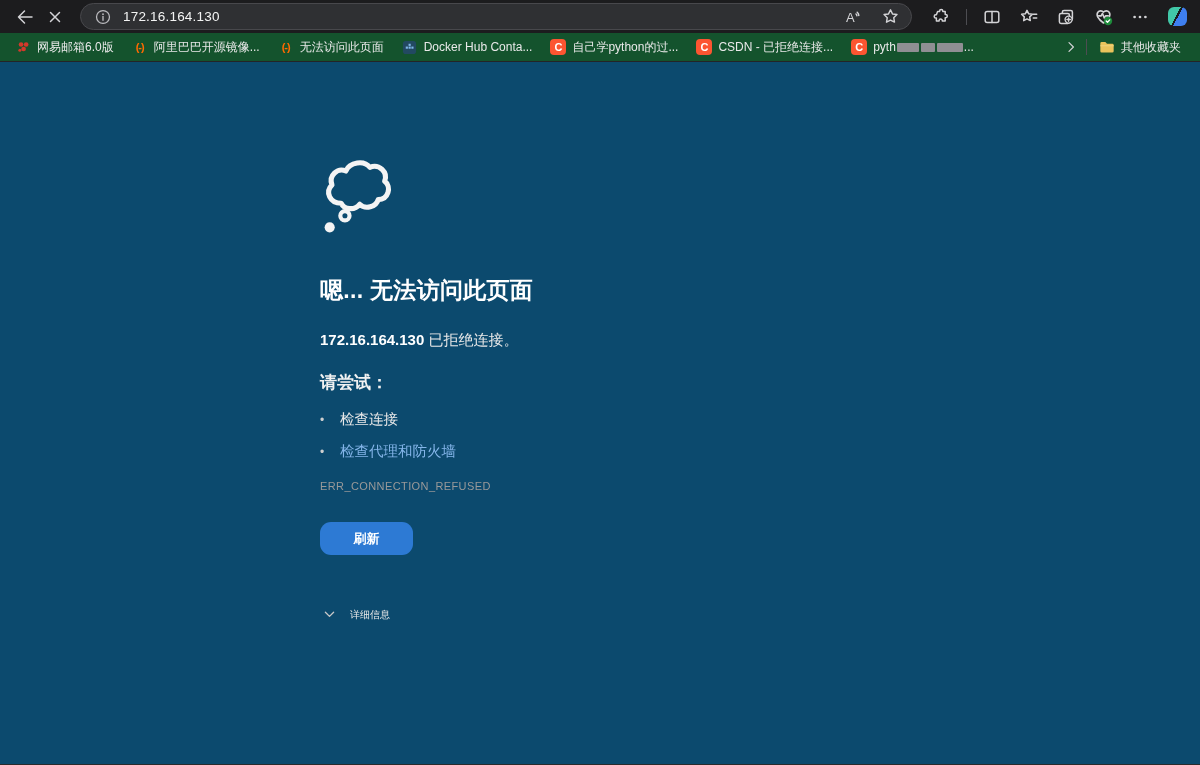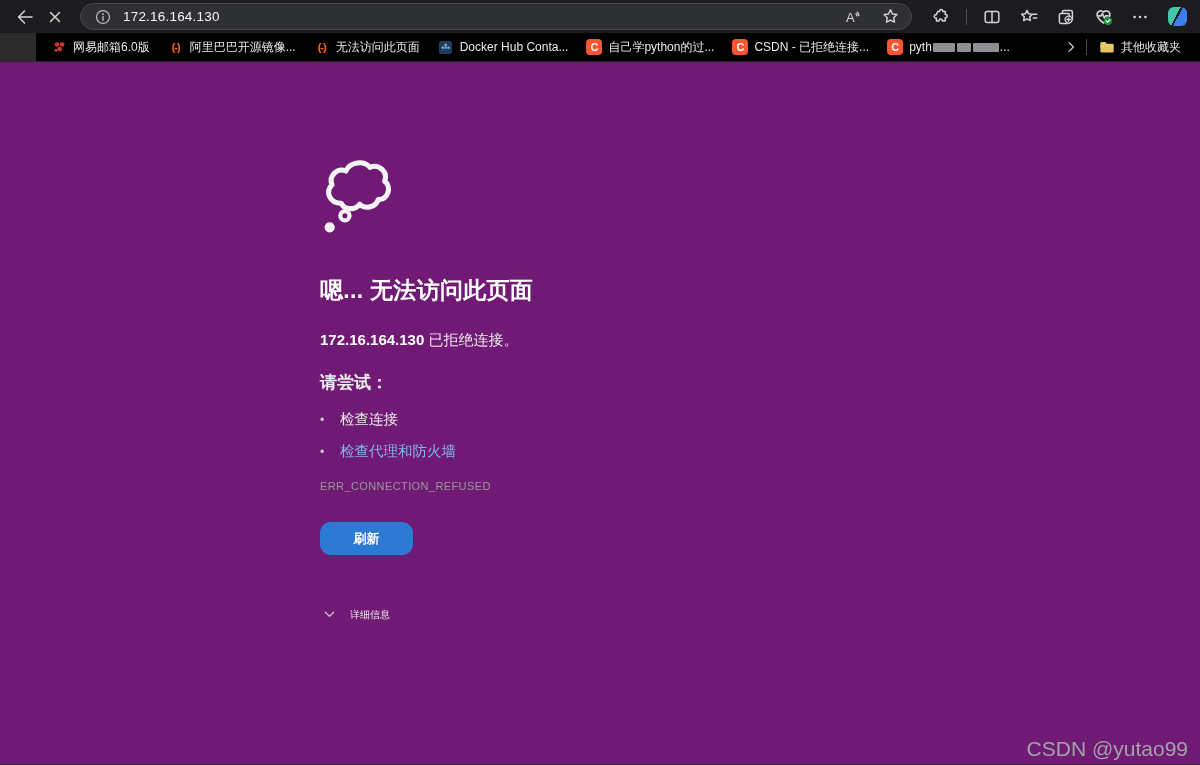--- a/index.html
+++ b/index.html
@@ -37,44 +37,43 @@
   .right-icons { display:flex; align-items:center; gap:7px; flex:0 0 auto; }
   .vdiv { width:1px; height:16px; background:#4d4d52; margin:0 3px; }
 
   .copilot-logo {
     width:19px; height:19px; border-radius:6px;
     background:linear-gradient(118deg,#41c8a8 0 44%,#1c1c1e 44% 52%,#3e7ff0 52% 100%);
   }
 
   
   .bookmarksbar {
-    height:29px; background:#000000;
+    height:29px; background:#14532d;
     display:flex; align-items:center;
     padding:0 10px 0 6px;
     font-size:12px; color:#e9e9e9;
     border-bottom:1px solid #242426;
-    margin-left:36px;
   }
   .bm {
     display:flex; align-items:center; gap:6px;
     padding:3px 9px; border-radius:4px; cursor:pointer;
     white-space:nowrap; flex:0 0 auto;
   }
   .fav { width:16px; height:16px; display:flex; align-items:center; justify-content:center; flex:0 0 auto; }
   .fav-csdn {
     width:16px; height:16px; border-radius:4px; background:#fc5531;
     color:#fff; font-weight:bold; font-size:11px; line-height:16px; text-align:center;
   }
   .fav-aliyun { color:#ff6a00; font-weight:bold; font-size:11px; letter-spacing:-1px; }
   .redact { display:inline-block; height:9px; background:#8f8f93; border-radius:1px; filter:blur(.7px); margin:0 1px; vertical-align:middle; }
   .r1 { width:22px; } .r2 { width:14px; } .r3 { width:26px; }
   .spacer { flex:1 1 auto; }
 
   
-  .page { position:relative; width:1200px; height:702px; background:#701a75; }
+  .page { position:relative; width:1200px; height:702px; background:#0c4a6e; }
   .content { position:absolute; left:320px; top:93px; width:540px; color:#ededed; }
 
   .err-title { margin:36px 0 0; font-size:23px; font-weight:700; color:#ffffff; letter-spacing:.3px; }
   .err-msg { margin-top:25px; font-size:15px; color:#e8e8e8; }
   .err-msg .host { font-weight:700; color:#fff; }
   .try-heading { margin-top:21px; font-size:17px; font-weight:700; color:#f2f2f2; }
 
   .sug-row { margin-top:16px; display:flex; align-items:center; font-size:14.5px; }
   .sug-row + .sug-row { margin-top:13px; }
   .sug-bullet { width:20px; color:#cfcfcf; font-size:12px; flex:0 0 auto; }
@@ -293,14 +292,13 @@
     <button class="refresh-btn">刷新</button>
 
     <div class="details-row">
       <svg width="15" height="15" viewBox="0 0 20 20">
         <path d="M4.5 7 L10 12.5 L15.5 7" stroke="#c9c9c9" stroke-width="1.7" fill="none" stroke-linecap="round" stroke-linejoin="round"></path>
       </svg>
       <span>详细信息</span>
     </div>
   </div>
 
-  <div class="watermark">CSDN @yutao99</div>
 </div>
 
 </body></html>

